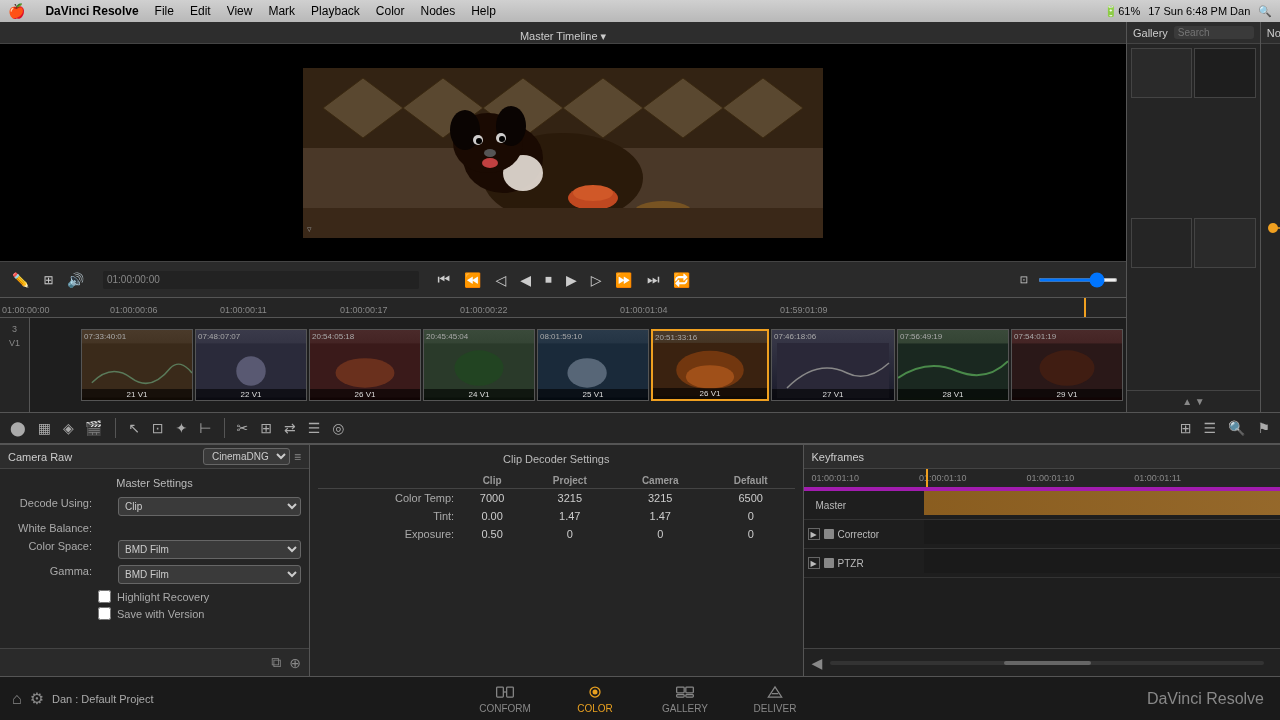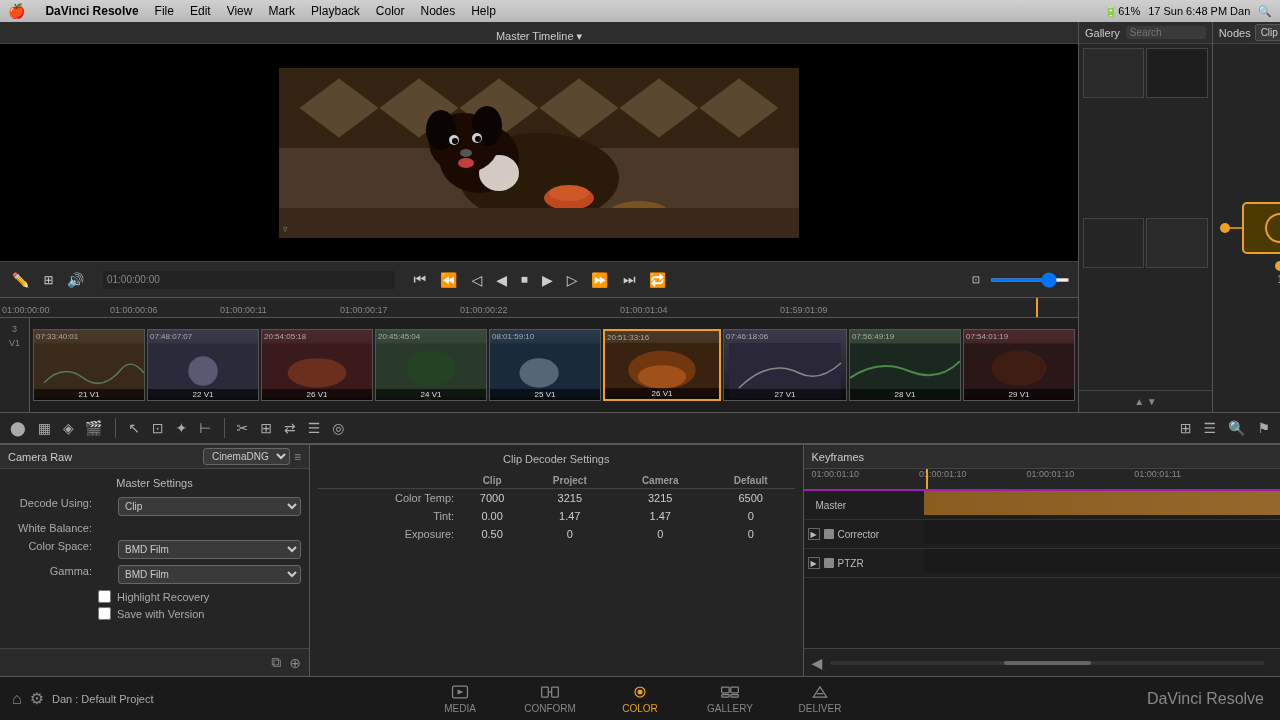--- a/index.html
+++ b/index.html
@@ -158,20 +158,21 @@
       color: #888;
       border-right: 1px solid #555;
     }
     #track-clips {
       flex: 1;
       overflow: hidden;
       position: relative;
       display: flex;
       align-items: center;
       padding: 4px 3px;
+      margin-left: 48px;
     }
 
     .clip-thumb {
       height: 72px;
       background: #333;
       border: 1px solid #555;
       display: flex;
       flex-direction: column;
       align-items: center;
       justify-content: flex-end;
@@ -439,23 +440,23 @@
       align-items: center;
       padding: 0 8px;
       border-bottom: 1px solid #444;
       font-size: 11px;
       color: #ccc;
     }
     #keyframes-ruler {
       height: 22px;
       background: #252525;
       display: flex;
-      align-items: flex-start;
+      align-items: center;
       position: relative;
-      border-bottom: 2px solid #a21caf;
+      border-bottom: 4px solid #a21caf;
       font-size: 9px;
       color: #888;
       gap: 60px;
       padding: 0 8px;
     }
     #keyframes-tracks {
       flex: 1;
       background: #1e1e1e;
       position: relative;
     }
@@ -962,27 +963,20 @@
 
   <div id="bottom-bar">
     <div id="bottom-left">
       <span class="bottom-icon-btn">⌂</span>
       <span class="bottom-icon-btn">⚙</span>
       <span class="project-name">Dan : Default Project</span>
     </div>
 
     <div class="bottom-nav">
 
-      <div class="nav-item">
-        <svg viewBox="0 0 24 20" fill="none">
-          <rect x="3" y="3" width="18" height="14" rx="2" stroke="#888" stroke-width="1.5" fill="none"></rect>
-          <polygon points="9,7 9,13 16,10" fill="#888"></polygon>
-        </svg>
-        <span style="color:#888;font-size:10px;">MEDIA</span>
-      </div>
 
       <div class="nav-item">
         <svg viewBox="0 0 24 20" fill="none">
           <rect x="2" y="4" width="8" height="12" rx="1" stroke="#888" stroke-width="1.5" fill="none"></rect>
           <rect x="14" y="4" width="8" height="12" rx="1" stroke="#888" stroke-width="1.5" fill="none"></rect>
           <line x1="10" y1="10" x2="14" y2="10" stroke="#888" stroke-width="1.5"></line>
         </svg>
         <span style="color:#888;font-size:10px;">CONFORM</span>
       </div>
 

